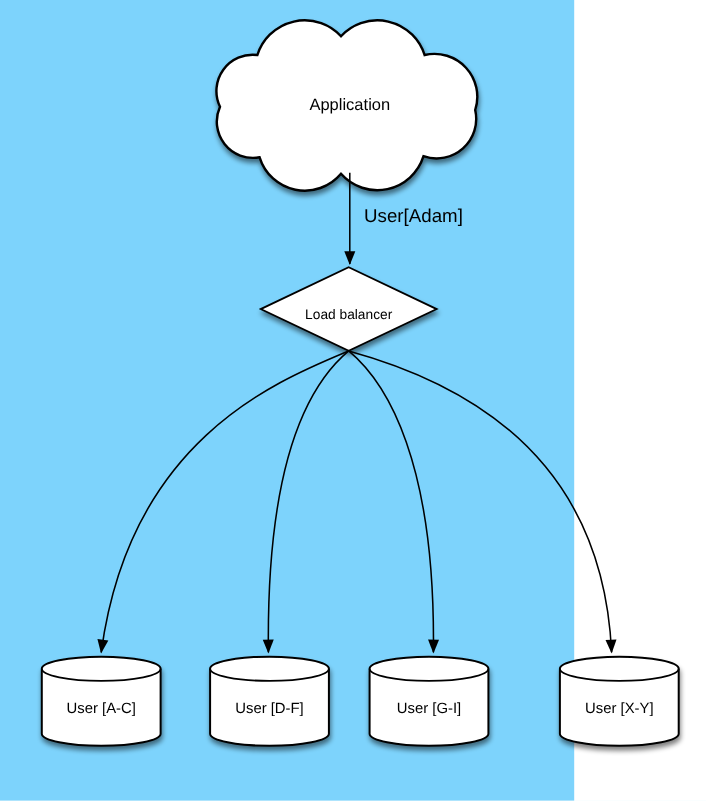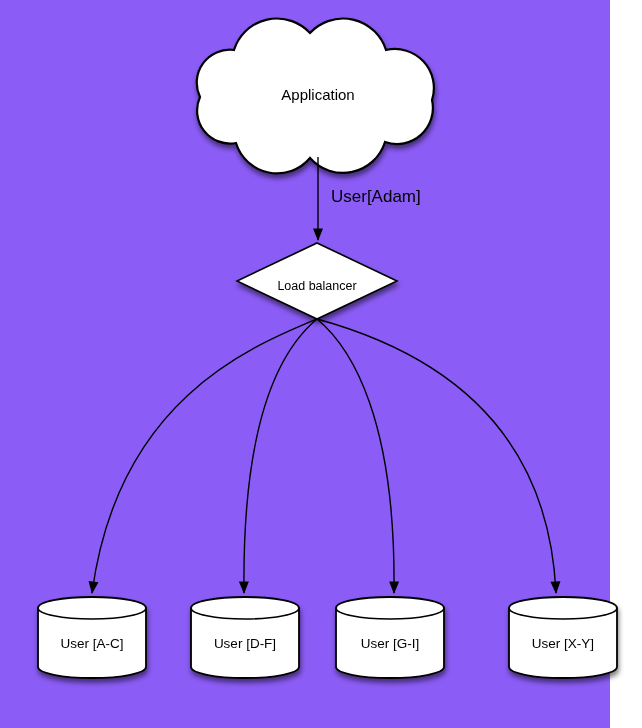--- a/index.html
+++ b/index.html
@@ -7,24 +7,24 @@
     padding: 0;
     background: #ffffff;
   }
   body {
     width: 642px;
     height: 728px;
     overflow: hidden;
     font-family: "Liberation Sans", sans-serif;
   }
   .diagram-wrap {
-    width: 610px;
+    width: 522px;
     height: 728px;
     position: relative;
-    background: #8b5cf6;
+    background: #7dd3fc;
   }
   svg { display: block; }
   .shape {
     fill: #ffffff;
     stroke: #000000;
   }
   .cloud-shape   { stroke-width: 2.2px; }
   .diamond-shape { stroke-width: 1.6px; }
   .cyl-body      { stroke-width: 1.8px; }
   .cyl-rim       { fill: none; stroke: #000000; stroke-width: 1.6px; }

